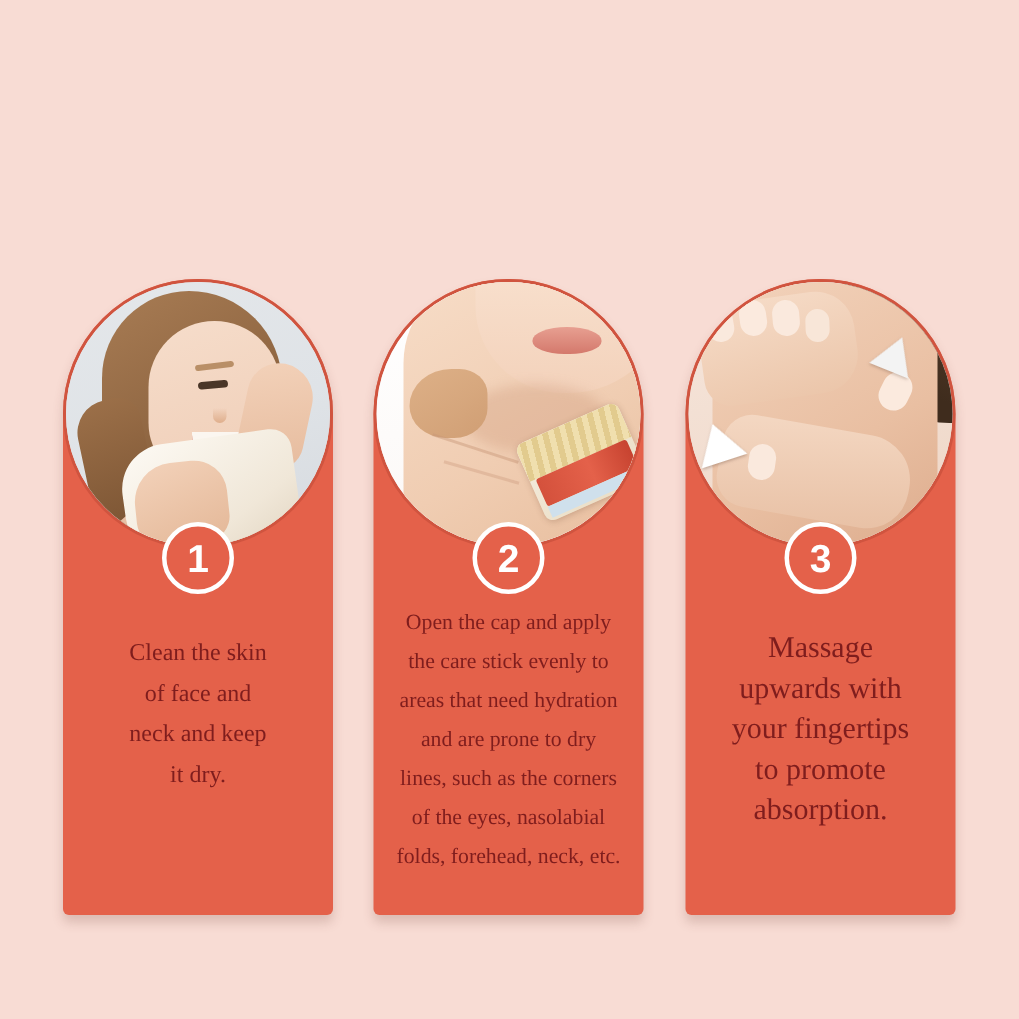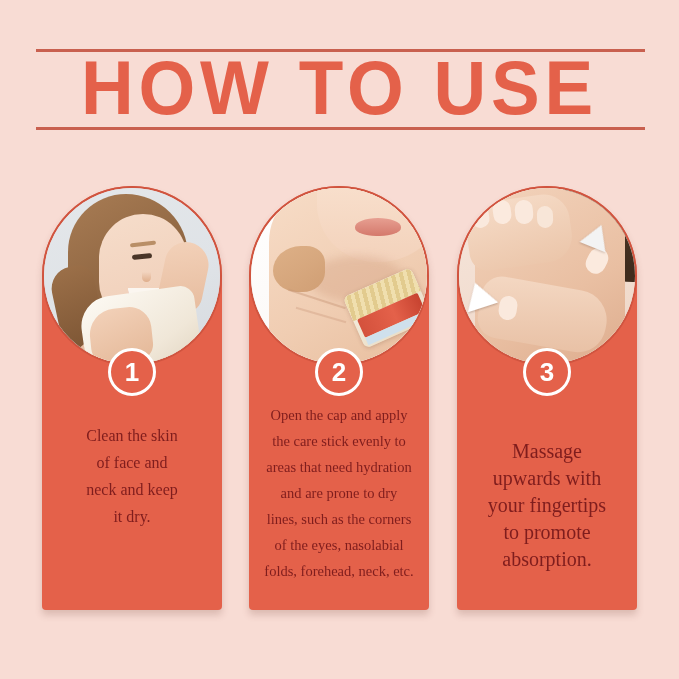--- a/index.html
+++ b/index.html
@@ -139,21 +139,21 @@
     line-height: 27px;
   }
   .card-2 .card-text {
     top: 216px;
     left: 1px;
     width: 178px;
     font-size: 14.5px;
     line-height: 26px;
   }
   .card-3 .card-text {
-    top: 252px;
+    top: 233px;
     font-size: 20px;
     line-height: 27px;
   }
 
   
   .sk { position: absolute; }
 
   
   .p1-bg   { inset: 0; background: linear-gradient(160deg,#e4e7ea 0%,#dfe3e7 55%,#d6dadf 100%); }
   .p1-hair { left: 24px; top: 6px; width: 120px; height: 150px; border-radius: 58px 62px 40px 46px;
@@ -221,25 +221,20 @@
              filter: drop-shadow(0 1px 1px rgba(100,70,55,.35)); }
   .p3-arrow2{ left: 124px; top: 36px; width: 0; height: 0; border-left: 14px solid transparent;
              border-right: 14px solid transparent; border-bottom: 24px solid #f3f3f3; transform: rotate(22deg);
              filter: drop-shadow(0 1px 1px rgba(100,70,55,.3)); }
 </style>
 </head>
 <body>
 
 <div class="page">
 
-  <div class="header">
-    <div class="rule rule-top"></div>
-    <div class="title">HOW TO USE</div>
-    <div class="rule rule-bottom"></div>
-  </div>
 
   <div class="cards">
 
     <div class="card card-1">
       <div class="card-panel"></div>
       <div class="card-photo">
         <div class="photo-art">
           <div class="sk p1-bg"></div>
           <div class="sk p1-hair"></div>
           <div class="sk p1-pony"></div>

